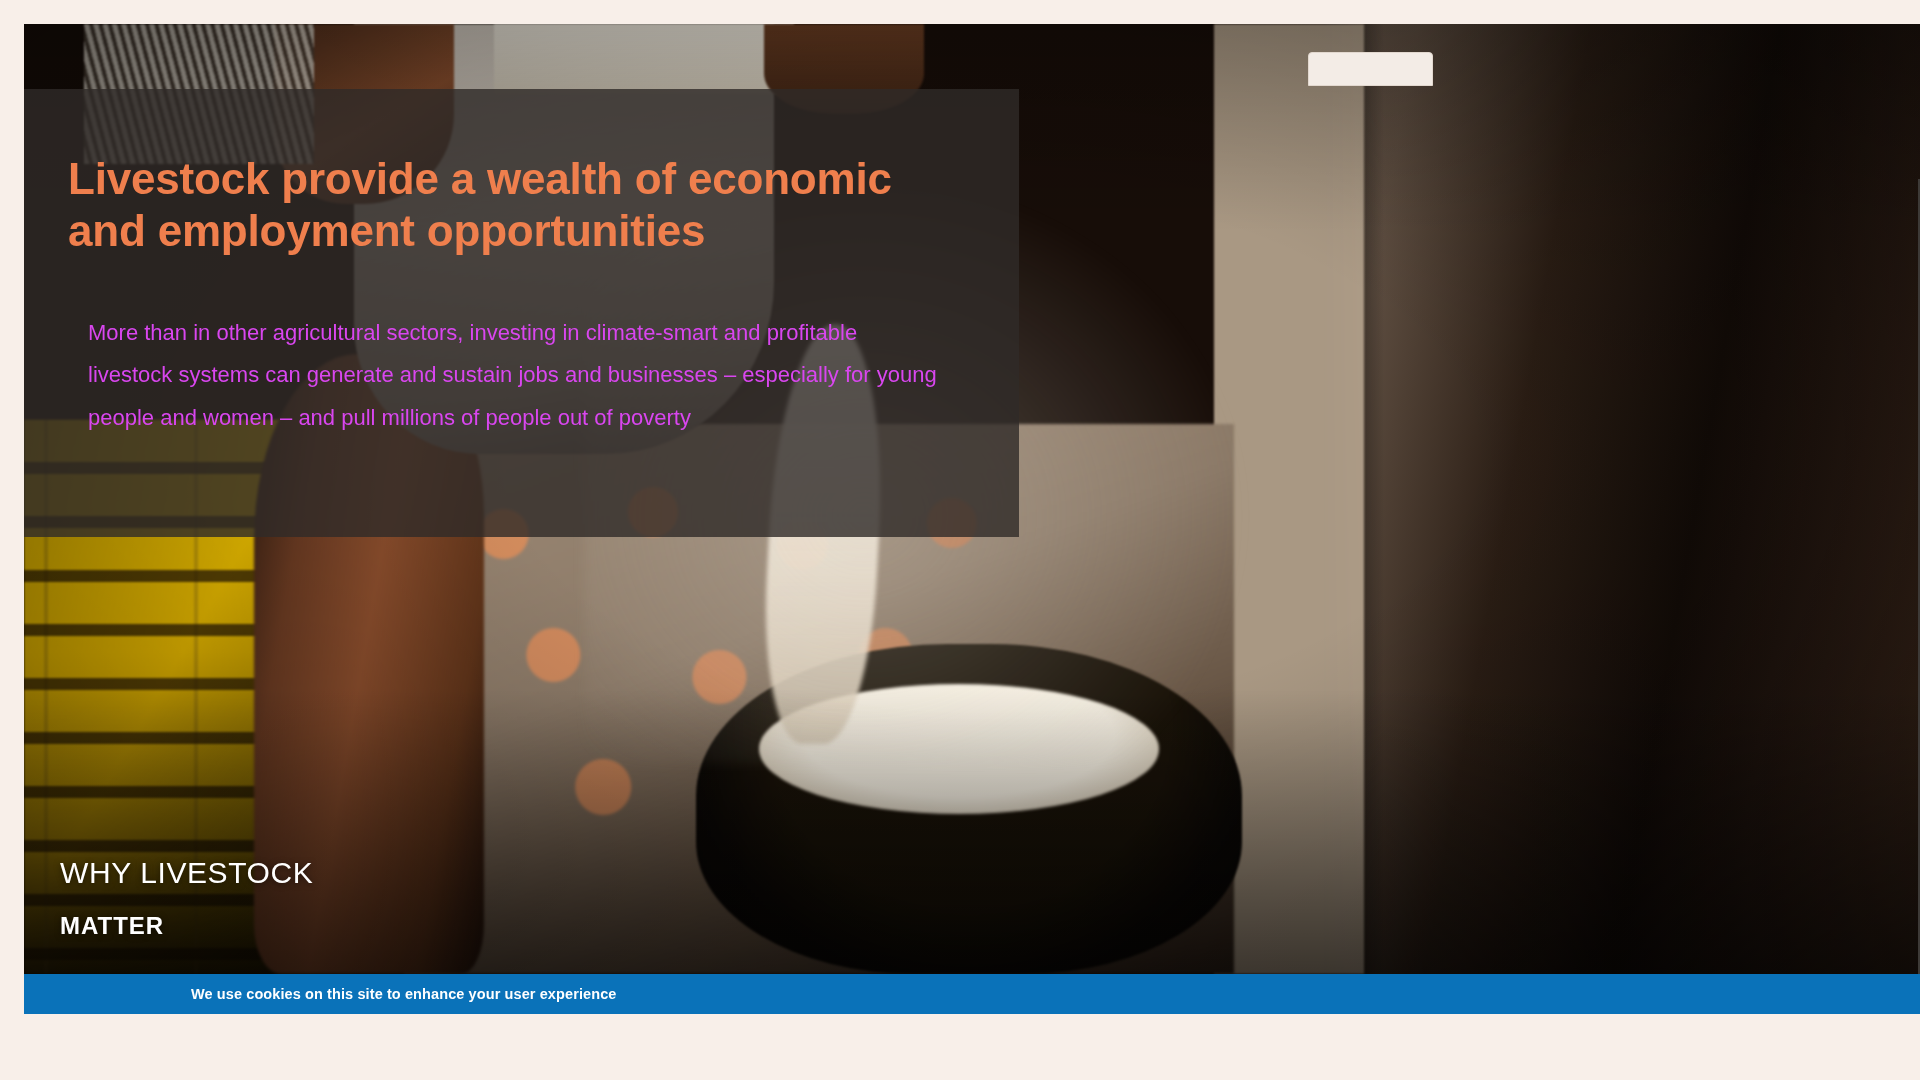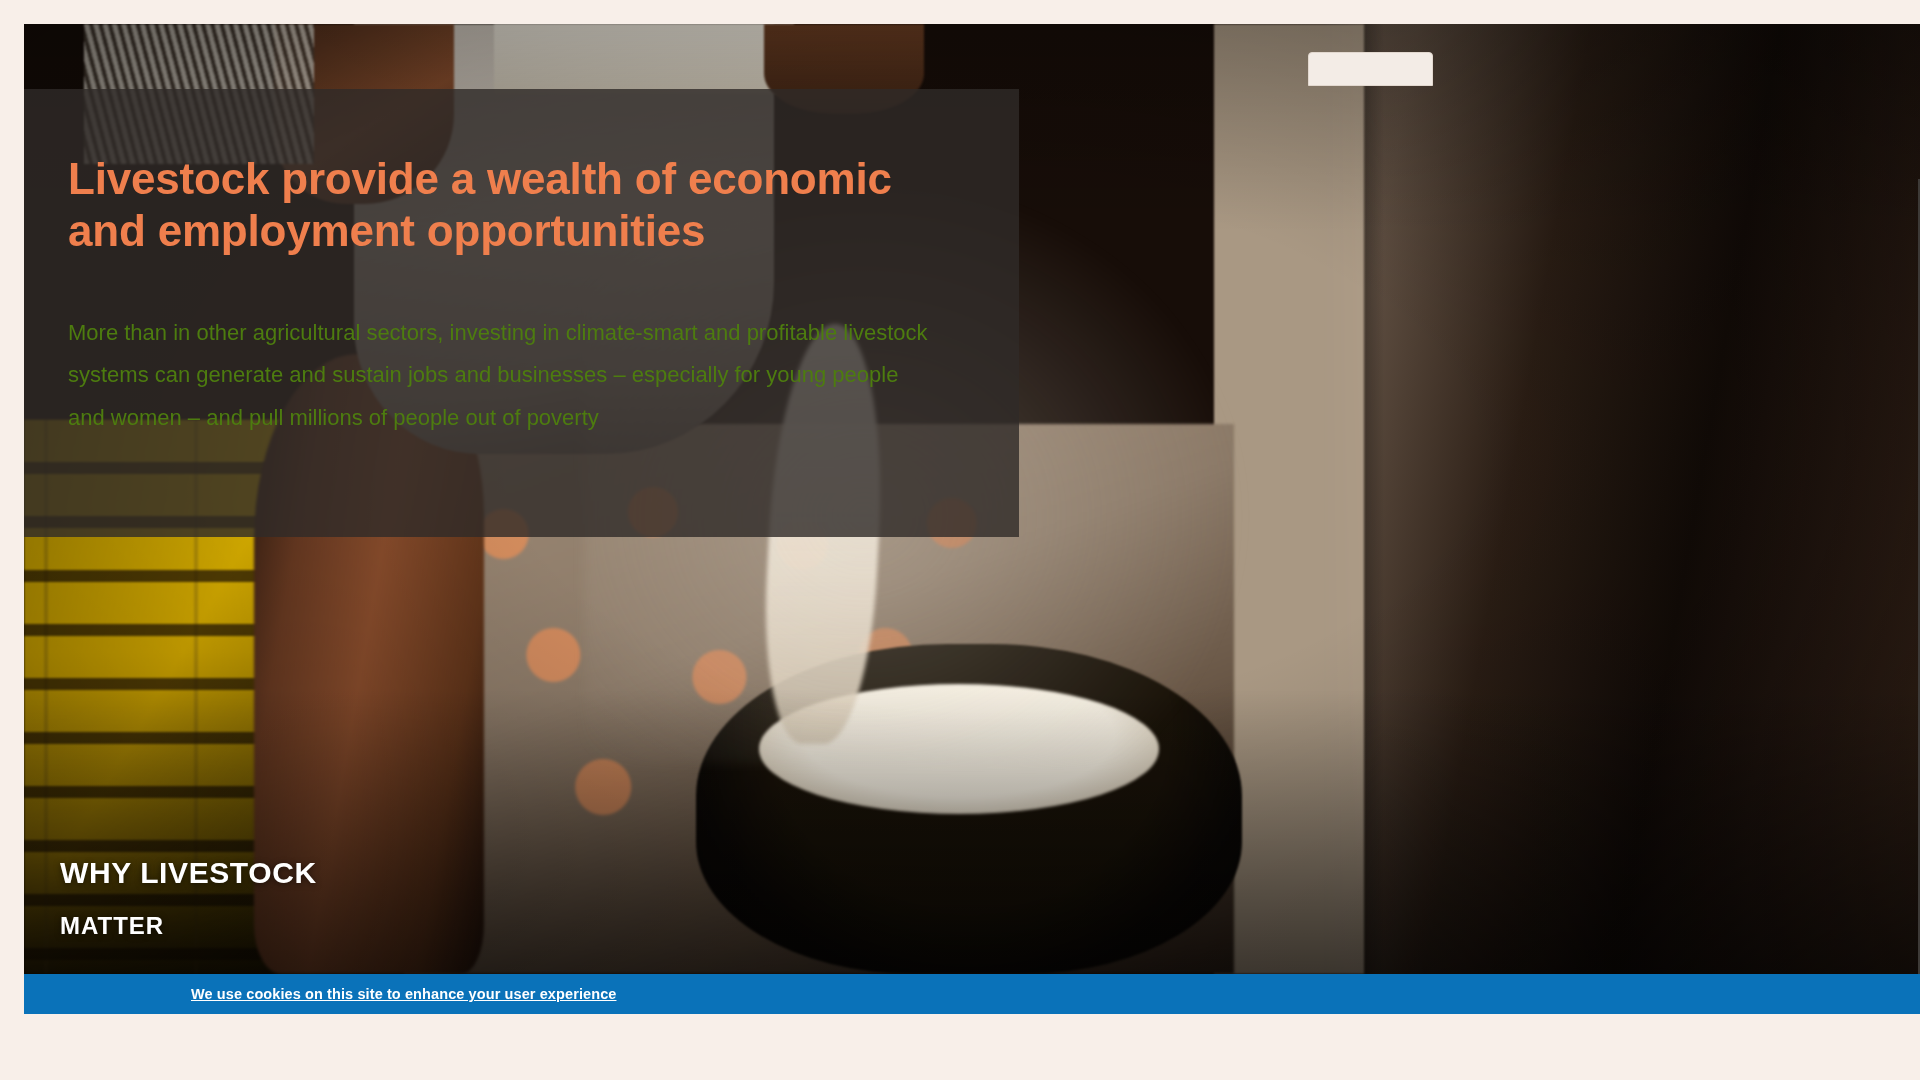--- a/index.html
+++ b/index.html
@@ -149,57 +149,58 @@
   .headline {
     color:#ef7f4d;
     font-size:44px;
     font-weight:700;
     line-height:1.19;
     letter-spacing:-.2px;
     max-width:900px;
     margin-bottom:30px;
   }
   .subcopy {
-    color:#4d7c0f;
+    color:#d946ef;
     font-size:22px;
     font-weight:400;
     line-height:1.94;
     max-width:905px;
+    margin-left:20px;
   }
 
   
   .site-logo {
     position:absolute; left:12px; bottom:10px;
     color:#ffffff;
     font-size:30px;
     letter-spacing:.6px;
     line-height:1.12;
     text-shadow:0 1px 6px rgba(0,0,0,.55);
   }
-  .site-logo .l1 { font-weight:700; display:block; }
+  .site-logo .l1 { font-weight:400; display:block; }
   .site-logo .l2 { font-weight:800; display:block; font-size:24px; letter-spacing:1px; }
 
   
   .url-strip {
     position:absolute; right:0; top:155px;
     width:26px; height:800px;
     background:#3d3a37;
     color:#f2efec;
     overflow:hidden;
   }
 
   
   .cookie-bar {
     position:absolute; left:0; top:950px; width:1920px; height:40px;
     background:#0a72b9;
     display:flex; align-items:center;
   }
   .cookie-text {
     position:absolute; left:155px; top:50%; transform:translateY(-50%);
-    color:#ffffff; font-size:14.5px; font-weight:700; letter-spacing:.1px;text-decoration:underline;
+    color:#ffffff; font-size:14.5px; font-weight:700; letter-spacing:.1px;
   }
   .cookie-btn {
     position:absolute; left:1284px; top:28px;
     width:125px; height:34px;
     background:#f3ece6;
     border:1px solid #e2d8cf;
     border-radius:4px 4px 0 0;
     color:#2f2b28; font-size:13px;
     display:flex; align-items:center; justify-content:center;
     cursor:pointer;

